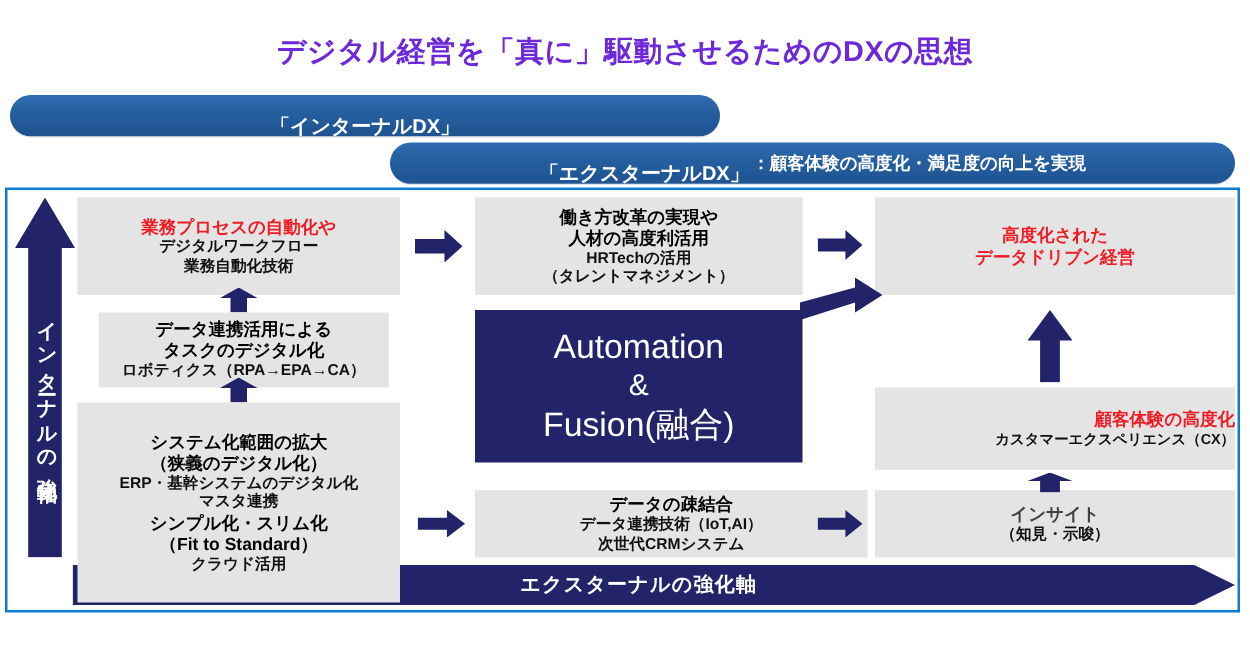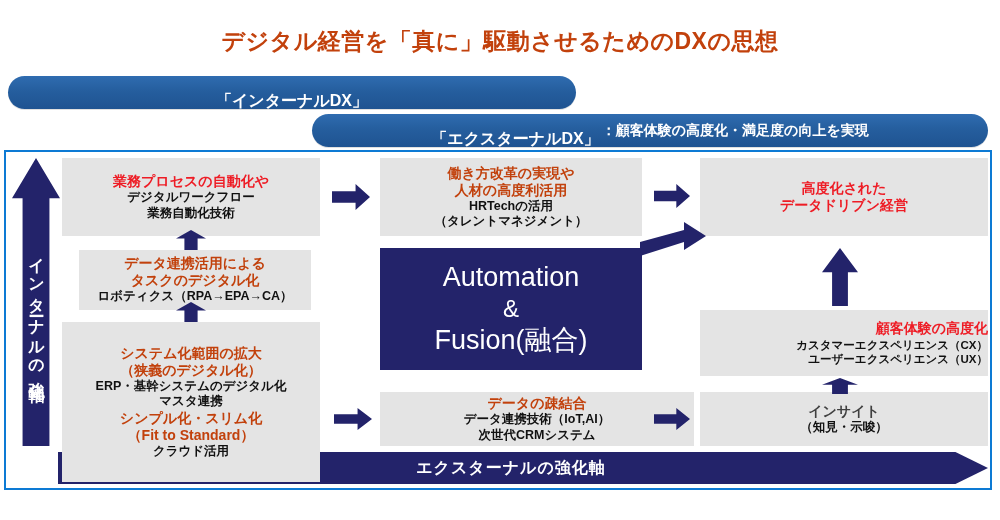--- a/index.html
+++ b/index.html
@@ -18,21 +18,21 @@
 
   
   .title {
     position: absolute;
     top: 26px;
     left: 0;
     width: 1000px;
     text-align: center;
     font-size: 23px;
     font-weight: bold;
-    color: #c2410c;
+    color: #6d28d9;
     letter-spacing: 0.5px;
   }
 
   
   .banner {
     position: absolute;
     border-radius: 20px;
     color: #ffffff;
     display: flex;
     align-items: center;
@@ -143,21 +143,21 @@
     display: flex;
     flex-direction: column;
     align-items: center;
     justify-content: center;
     box-sizing: border-box;
     text-align: center;
     line-height: 1.22;
   }
   .box .ln { display: block; white-space: nowrap; }
   .ln.head-red   { color: #ee1c25; font-weight: bold; font-size: 14px; }
-  .ln.head-navy  { color: #c2410c; font-weight: bold; font-size: 14px; }
+  .ln.head-navy  { color: #000000; font-weight: bold; font-size: 14px; }
   .ln.head-blue  { color: #404040; font-weight: bold; font-size: 14px; }
   .ln.sub        { color: #111111; font-weight: bold; font-size: 12.5px; }
   .ln.sub-sm     { color: #111111; font-weight: bold; font-size: 11.5px; }
 
   .box-a { left: 62px;  top: 158px; width: 258px; height: 78px; }
   .box-b { left: 79px;  top: 250px; width: 232px; height: 60px; }
   .box-c { left: 62px;  top: 322px; width: 258px; height: 160px; }
   .box-d { left: 380px; top: 158px; width: 262px; height: 78px; }
   .box-e { left: 380px; top: 392px; width: 314px; height: 54px; }
   .box-f { left: 700px; top: 158px; width: 288px; height: 78px; }
@@ -279,21 +279,20 @@
 </div>
 
 <div class="box box-f">
   <span class="ln head-red">高度化された</span>
   <span class="ln head-red">データドリブン経営</span>
 </div>
 
 <div class="box box-g">
   <span class="ln head-red">顧客体験の高度化</span>
   <span class="ln sub-sm">カスタマーエクスペリエンス（CX）</span>
-  <span class="ln sub-sm">ユーザーエクスペリエンス（UX）</span>
 </div>
 
 <div class="box box-h">
   <span class="ln head-blue">インサイト</span>
   <span class="ln sub">（知見・示唆）</span>
 </div>
 
 <div class="arr arr-right arrow-a-d"></div>
 <div class="arr arr-right arrow-d-f"></div>
 <div class="arr arr-right arrow-pre-e"></div>

